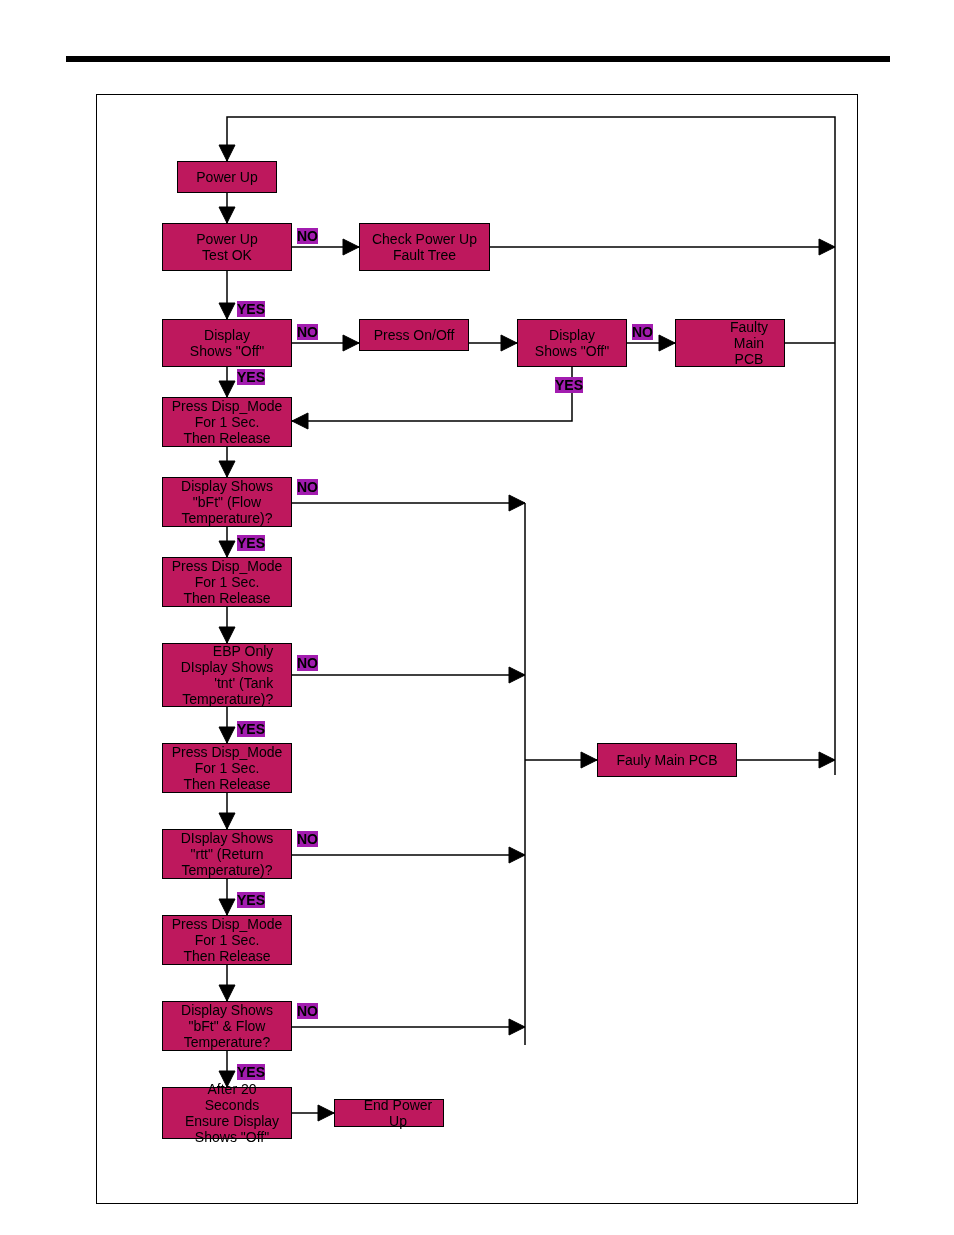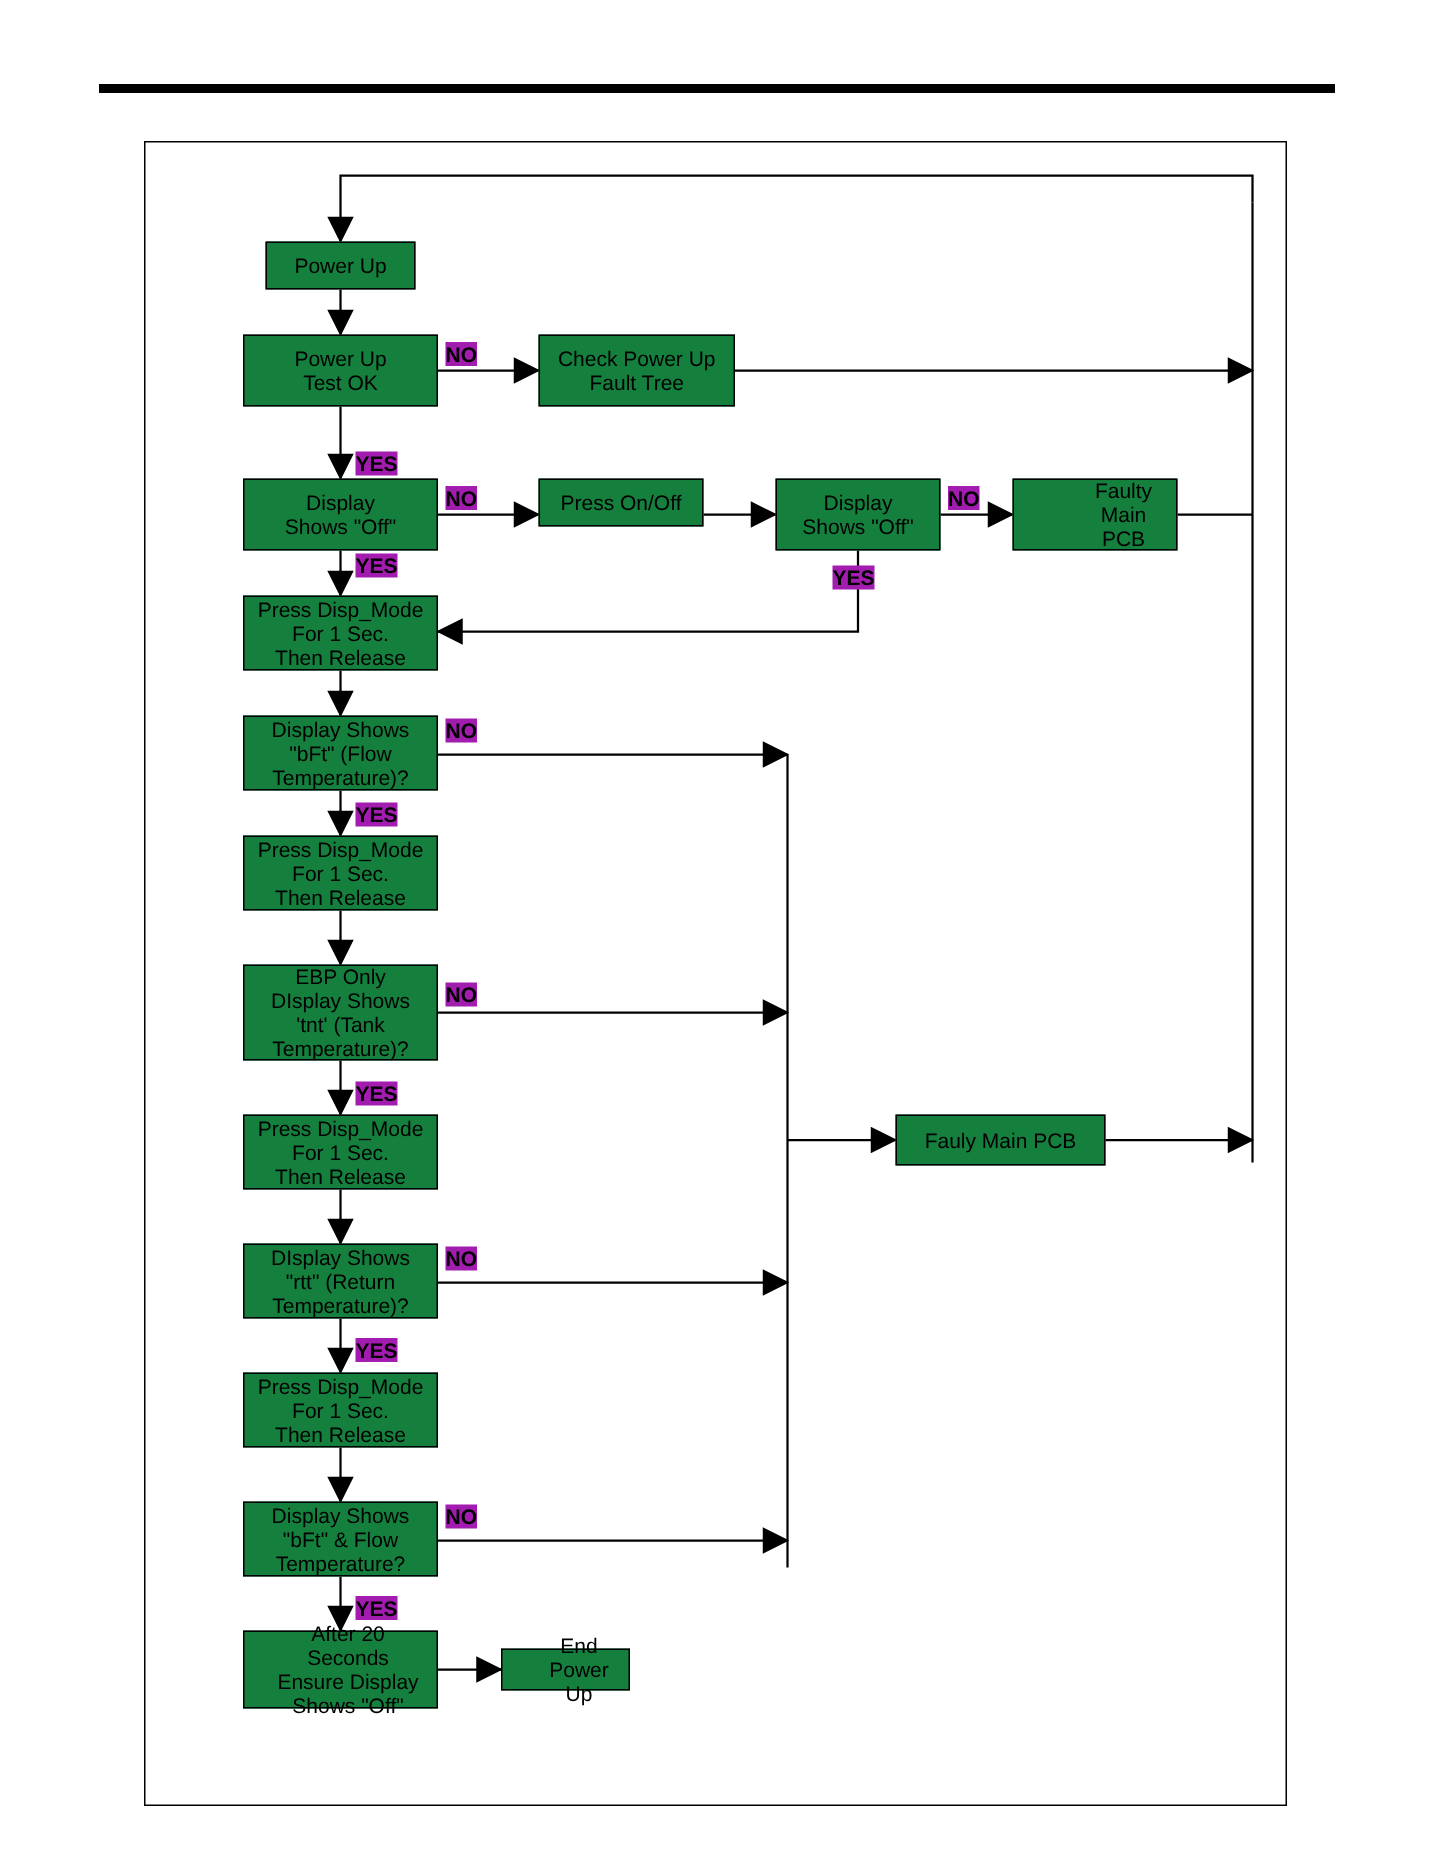--- a/index.html
+++ b/index.html
@@ -27,21 +27,21 @@
     left: 96px;
     top: 94px;
     width: 762px;
     height: 1110px;
     border: 1px solid #000;
     box-sizing: border-box;
   }
   .box {
     position: absolute;
     border: 1px solid #000;
-    background: #15803d;
+    background: #be185d;
     font-size: 14px;
     line-height: 1.15;
     text-align: center;
     display: flex;
     align-items: center;
     justify-content: center;
     padding: 2px 6px;
     box-sizing: border-box;
   }
   .lbl {
@@ -178,35 +178,35 @@
     <div class="lbl" style="left:458px; top:282px;">YES</div>
 
     <div class="box" style="left:65px; top:302px; width:130px; height:50px;">Press Disp_Mode<br>For 1 Sec.<br>Then Release</div>
 
     <div class="box" style="left:65px; top:382px; width:130px; height:50px;">Display Shows<br>"bFt" (Flow<br>Temperature)?</div>
     <div class="lbl" style="left:200px; top:384px;">NO</div>
     <div class="lbl" style="left:140px; top:440px;">YES</div>
 
     <div class="box" style="left:65px; top:462px; width:130px; height:50px;">Press Disp_Mode<br>For 1 Sec.<br>Then Release</div>
 
-    <div class="box" style="left:65px; top:548px; width:130px; height:64px;">EBP Only<br>DIsplay Shows<br>'tnt' (Tank<br>Temperature)?</div>
+    <div class="box" style="left:65px; top:548px; width:130px; height:64px;text-align:right;">EBP Only<br>DIsplay Shows<br>'tnt' (Tank<br>Temperature)?</div>
     <div class="lbl" style="left:200px; top:560px;">NO</div>
     <div class="lbl" style="left:140px; top:626px;">YES</div>
 
     <div class="box" style="left:65px; top:648px; width:130px; height:50px;">Press Disp_Mode<br>For 1 Sec.<br>Then Release</div>
 
     <div class="box" style="left:500px; top:648px; width:140px; height:34px;">Fauly Main PCB</div>
 
     <div class="box" style="left:65px; top:734px; width:130px; height:50px;">DIsplay Shows<br>"rtt" (Return<br>Temperature)?</div>
     <div class="lbl" style="left:200px; top:736px;">NO</div>
     <div class="lbl" style="left:140px; top:797px;">YES</div>
 
     <div class="box" style="left:65px; top:820px; width:130px; height:50px;">Press Disp_Mode<br>For 1 Sec.<br>Then Release</div>
 
     <div class="box" style="left:65px; top:906px; width:130px; height:50px;">Display Shows<br>"bFt" &amp; Flow<br>Temperature?</div>
     <div class="lbl" style="left:200px; top:908px;">NO</div>
     <div class="lbl" style="left:140px; top:969px;">YES</div>
 
     <div class="box" style="left:65px; top:992px; width:130px; height:52px;padding-left:16px;">After 20 Seconds<br>Ensure Display<br>Shows "Off"</div>
-    <div class="box" style="left:237px; top:1004px; width:86px; height:28px;padding-left:24px;">End Power Up</div>
+    <div class="box" style="left:237px; top:1004px; width:110px; height:28px;padding-left:24px;">End Power Up</div>
 
   </div>
 </div>
 
 </body></html>

